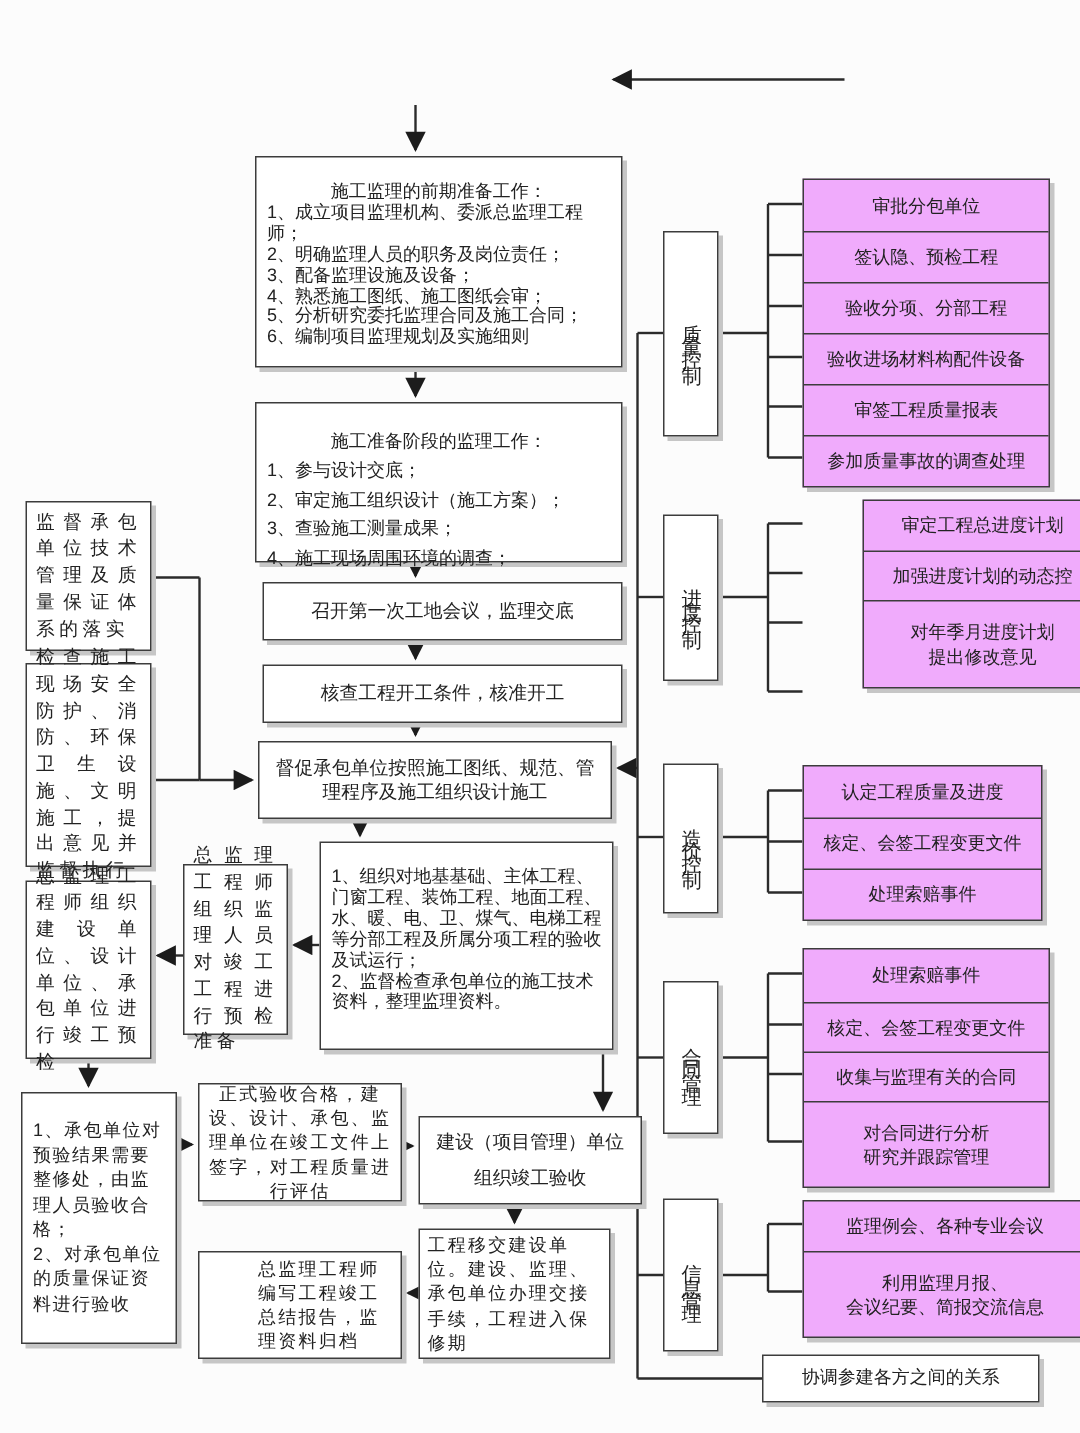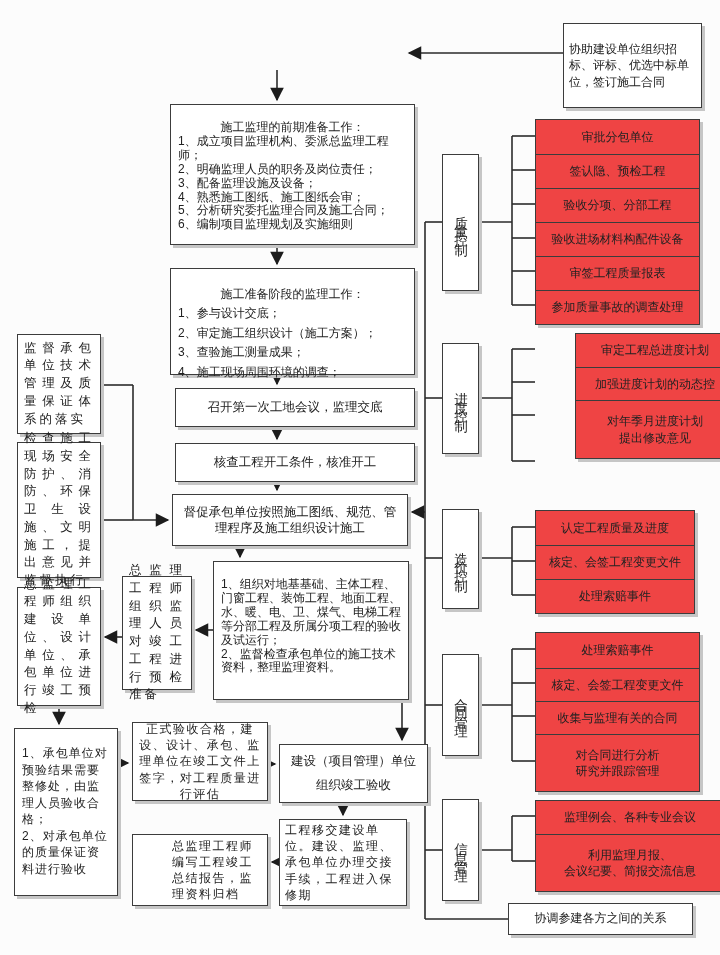--- a/index.html
+++ b/index.html
@@ -16,21 +16,21 @@
   .roomy{line-height:1.62;}
   .tight{line-height:1.16;}
   .vjust{padding:4px 6px;}
   .vjust>span{display:block;width:100%;text-align:justify;text-justify:inter-ideograph;
               letter-spacing:3px;line-height:1.42;}
   .jtext{letter-spacing:1.5px;line-height:1.35;}
   .vlabel{position:absolute;z-index:1;box-sizing:border-box;background:#fff;
           border:1.5px solid #3c3c3c;box-shadow:3px 3px 0 #c6c6c6;
           writing-mode:vertical-rl;text-orientation:upright;letter-spacing:9px;
           font-size:13.5px;display:flex;align-items:center;justify-content:center;}
-  .rtable{position:absolute;z-index:1;box-sizing:border-box;background:#ef4444;
+  .rtable{position:absolute;z-index:1;box-sizing:border-box;background:#f0abfc;
           border:1.5px solid #3c3c3c;box-shadow:3px 3px 0 #c6c6c6;}
   .rrow{box-sizing:border-box;display:flex;align-items:center;justify-content:center;
         text-align:center;font-size:12px;line-height:1.35;white-space:pre-line;
         border-top:1.5px solid #3c3c3c;padding:0 4px;}
   .rrow:first-child{border-top:none;}
 </style>
 </head>
 <body>
 
 <div id="stage">
@@ -101,21 +101,20 @@
     <line class="ln" x1="512" y1="716" x2="535" y2="716"></line>
     <line class="ln" x1="512" y1="761" x2="535" y2="761"></line>
 
     <line class="ln" x1="425" y1="850" x2="442" y2="850"></line>
     <line class="ln" x1="479" y1="850" x2="512" y2="850"></line>
     <line class="ln" x1="512" y1="816" x2="512" y2="861"></line>
     <line class="ln" x1="512" y1="816" x2="535" y2="816"></line>
     <line class="ln" x1="512" y1="861" x2="535" y2="861"></line>
   </svg>
 
-  <div class="box" style="left:563px;top:23px;width:139px;height:85px;text-align:left;justify-content:flex-start;font-size:12px;line-height:1.35;">协助建设单位组织招标、评标、优选中标单位，签订施工合同</div>
 
   <div class="box list tight" style="left:170px;top:104px;width:245px;height:141px;">
     <div class="title">施工监理的前期准备工作：</div>
     <div>1、成立项目监理机构、委派总监理工程师；</div>
     <div>2、明确监理人员的职务及岗位责任；</div>
     <div>3、配备监理设施及设备；</div>
     <div>4、熟悉施工图纸、施工图纸会审；</div>
     <div>5、分析研究委托监理合同及施工合同；</div>
     <div>6、编制项目监理规划及实施细则</div>
   </div>

